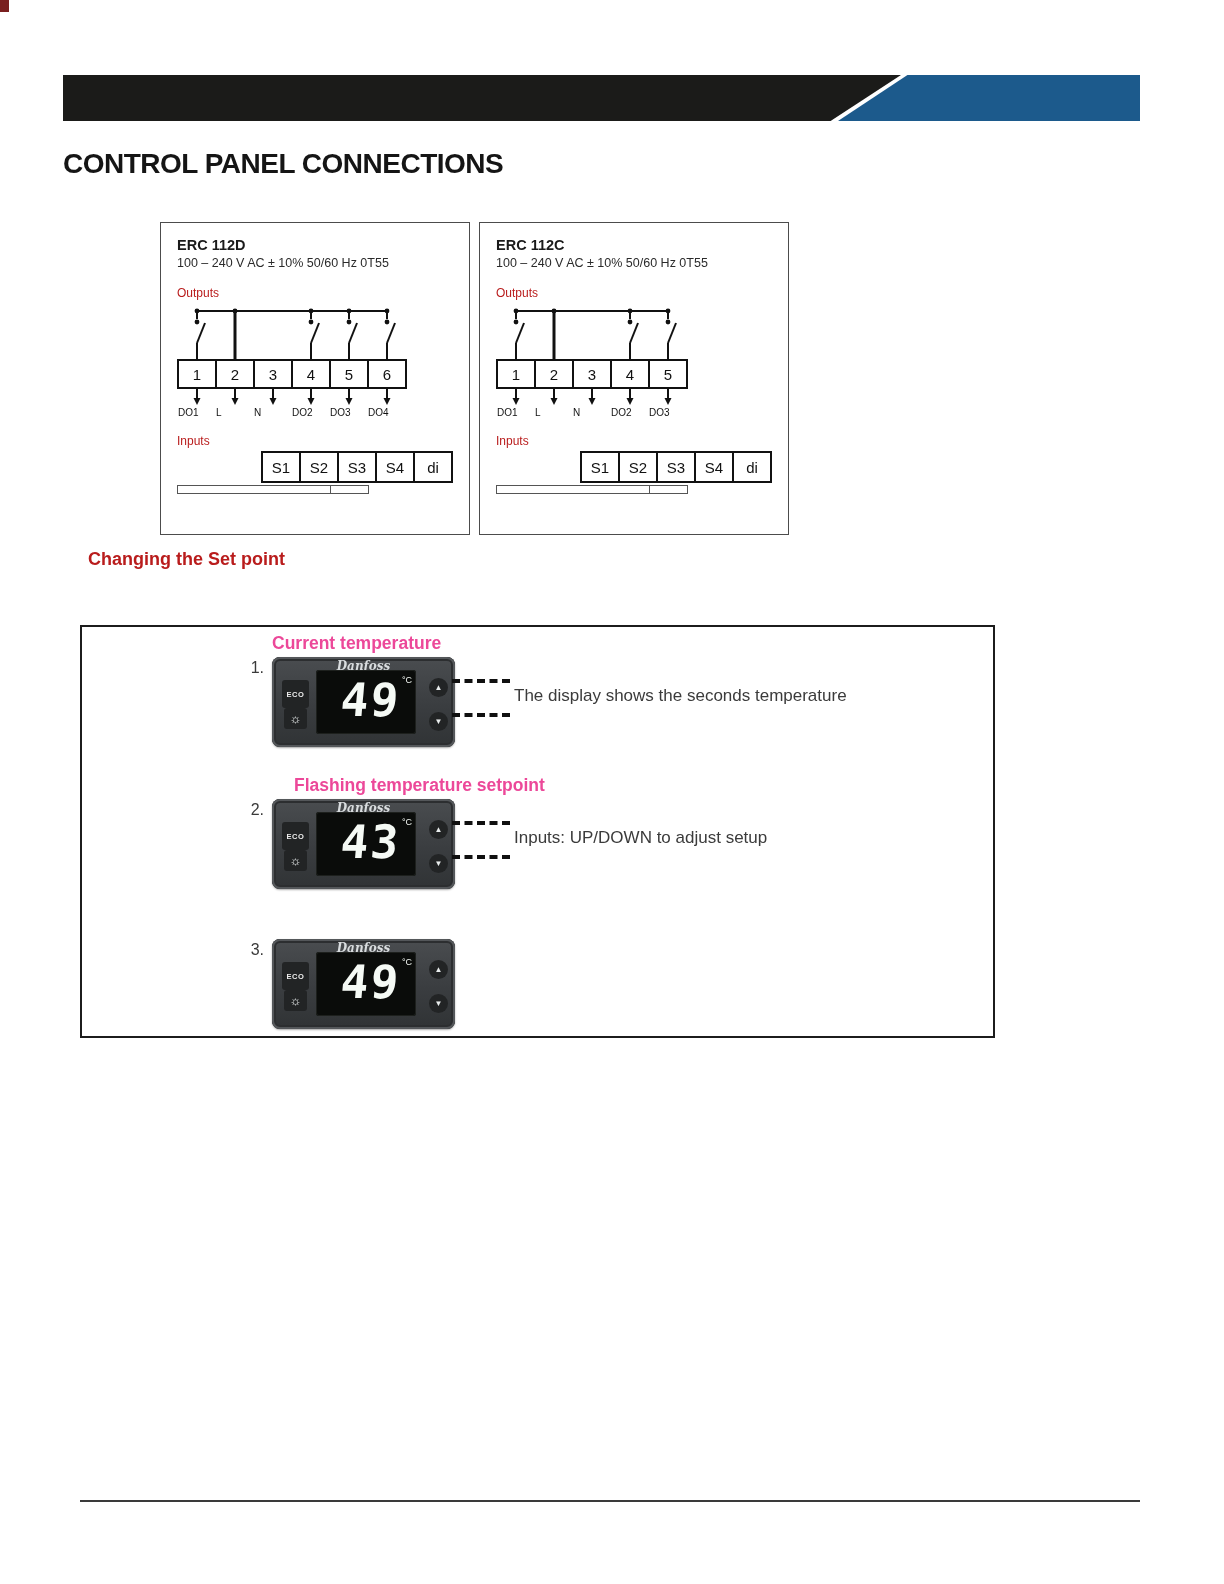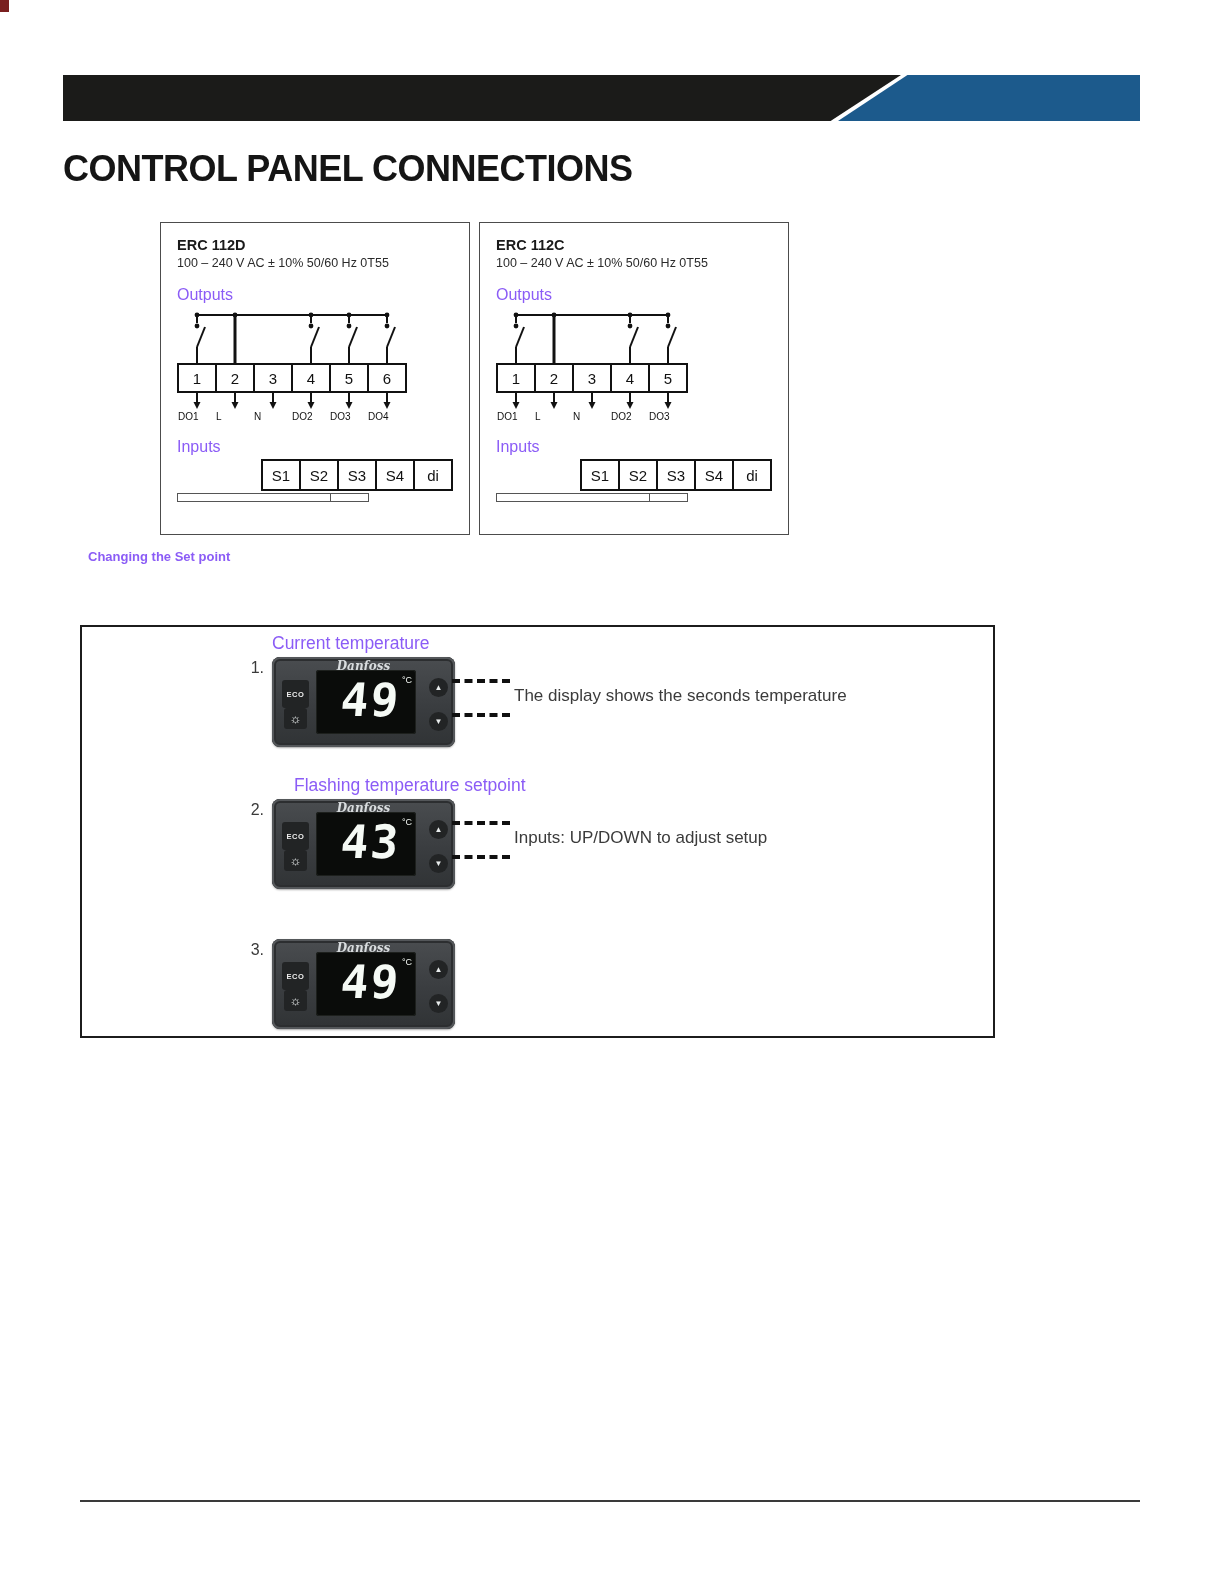--- a/index.html
+++ b/index.html
@@ -18,54 +18,54 @@
     clip-path:polygon(0 0, 100% 0, 91.6% 100%, 0 100%);
   }
   .header-blue {
     position:absolute; left:775px; top:0; width:302px; height:100%;
     background:#1c5a8c;
     clip-path:polygon(23% 0, 100% 0, 100% 100%, 0 100%);
   }
 
   .page-title {
     position:absolute; left:63px; top:148px;
-    font-size:36px; font-weight:bold; letter-spacing:-0.5px; color:#151515;
+    font-size:28px; font-weight:bold; letter-spacing:-0.5px; color:#151515;
   }
 
   
   .diag-box {
     position:absolute; top:222px; width:310px; height:313px;
     border:1.6px solid #4c4c4c; background:#fff; padding:14px 16px;
   }
   .diag-title { font-size:14.5px; font-weight:bold; color:#1a1a1a; }
   .diag-voltage { font-size:12.5px; color:#2b2b2b; margin-top:3px; }
-  .diag-section-label { font-size:16px; color:#8b5cf6; margin-top:16px; margin-bottom:3px; }
+  .diag-section-label { font-size:12px; color:#b91c1c; margin-top:16px; margin-bottom:3px; }
   .bus-svg, .arrow-svg { display:block; }
   .term-row { display:flex; }
   .term-cell {
     width:40px; height:30px; border:2px solid #111; margin-left:-2px;
     display:flex; align-items:center; justify-content:center;
     font-size:15px; color:#111; background:#fff;
   }
   .term-cell:first-child { margin-left:0; }
   .input-cell { height:32px; }
   .inputs-row { margin-top:3px;justify-content:flex-end; }
   .term-labels { display:flex; padding-left:1px; margin-top:1px; }
   .term-labels span { width:38px; font-size:10px; color:#111; }
   .under-bar { margin-top:2px; height:9px; border:1.2px solid #555; position:relative; }
   .under-div { position:absolute; left:152px; top:0; bottom:0; width:0; border-left:1.2px solid #555; }
 
-  .setpoint-title { position:absolute; left:88px; top:549px; font-size:13px; font-weight:bold; color:#8b5cf6; }
+  .setpoint-title { position:absolute; left:88px; top:549px; font-size:18px; font-weight:bold; color:#b91c1c; }
 
   
   .steps-box {
     position:absolute; left:80px; top:625px; width:915px; height:413px;
     border:2.2px solid #1c1c1c; background:#fff;
   }
-  .step-heading { position:absolute; font-size:17.5px; font-weight:normal; color:#8b5cf6; }
+  .step-heading { position:absolute; font-size:17.5px; font-weight:bold; color:#ec4899; }
   .step-num { position:absolute; width:24px; text-align:right; font-size:16px; color:#3a3a3a; }
   .step-desc { position:absolute; font-size:17px; color:#3b3b3b; line-height:1.35; }
   .dash { position:absolute; width:58px; height:0; border-top:4.5px dashed #101010; }
 
   
   .controller {
     position:absolute; width:183px; height:90px; border-radius:8px;
     background:linear-gradient(180deg,#4a4d50 0%, #3a3d40 55%, #303335 100%);
     box-shadow:inset 0 0 0 2px #54575a, inset 0 0 0 4px #2c2e30, 0 1px 2px rgba(0,0,0,.35);
   }

